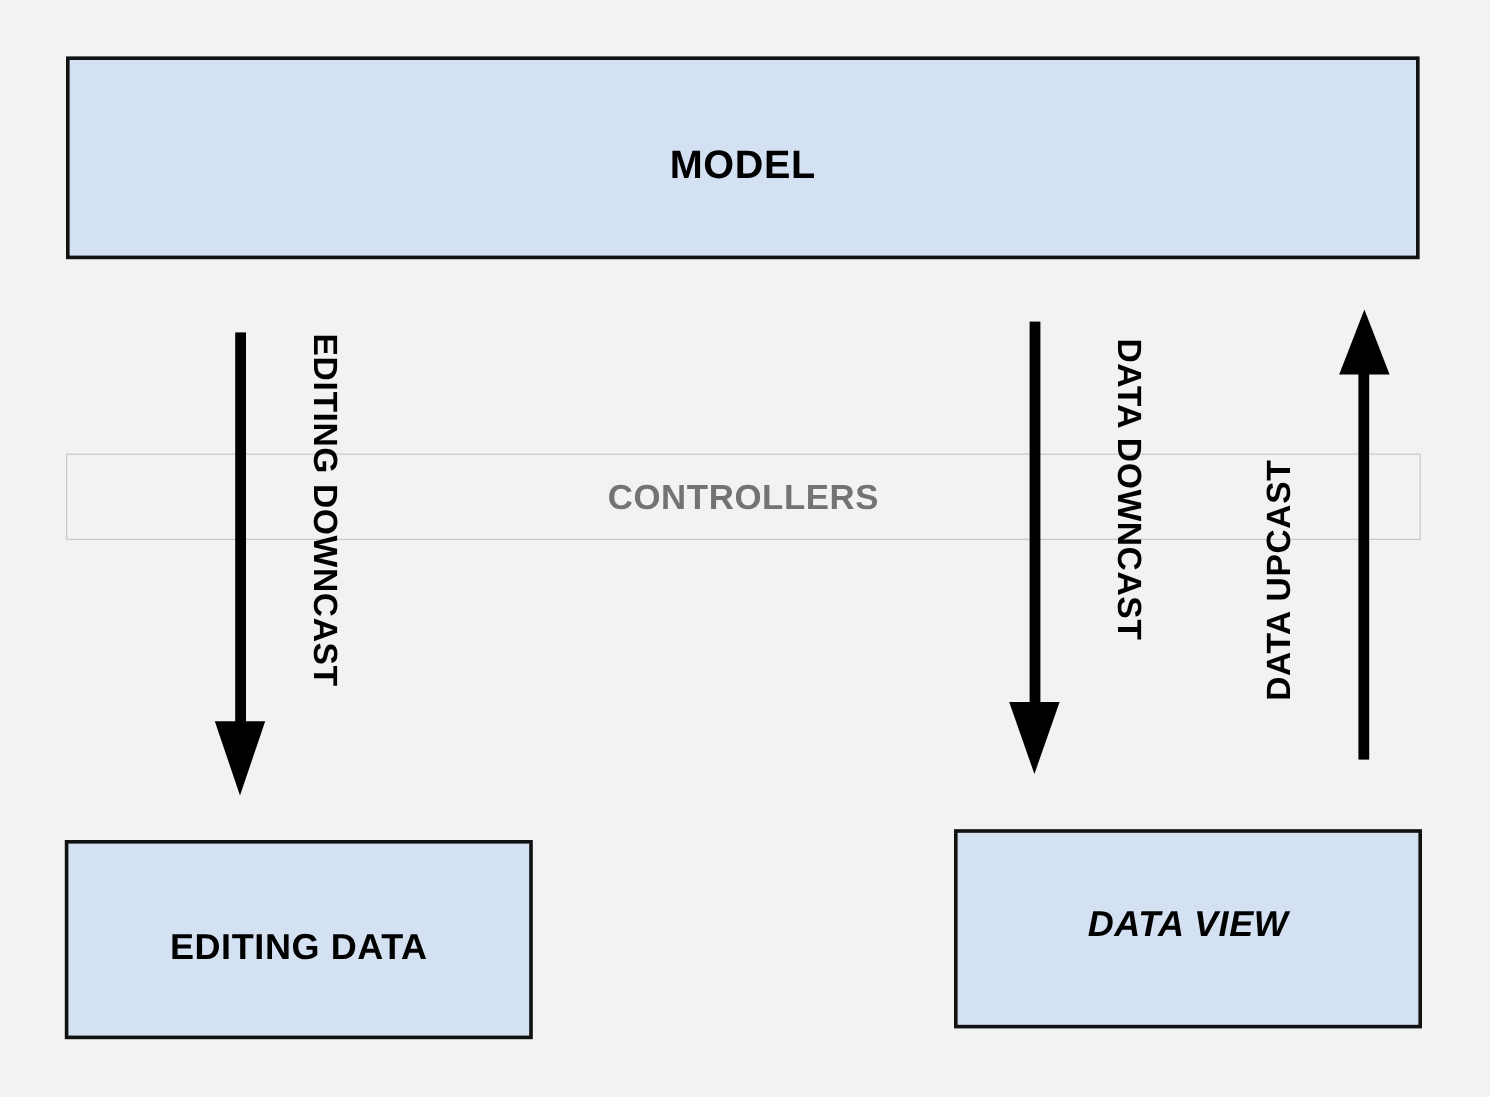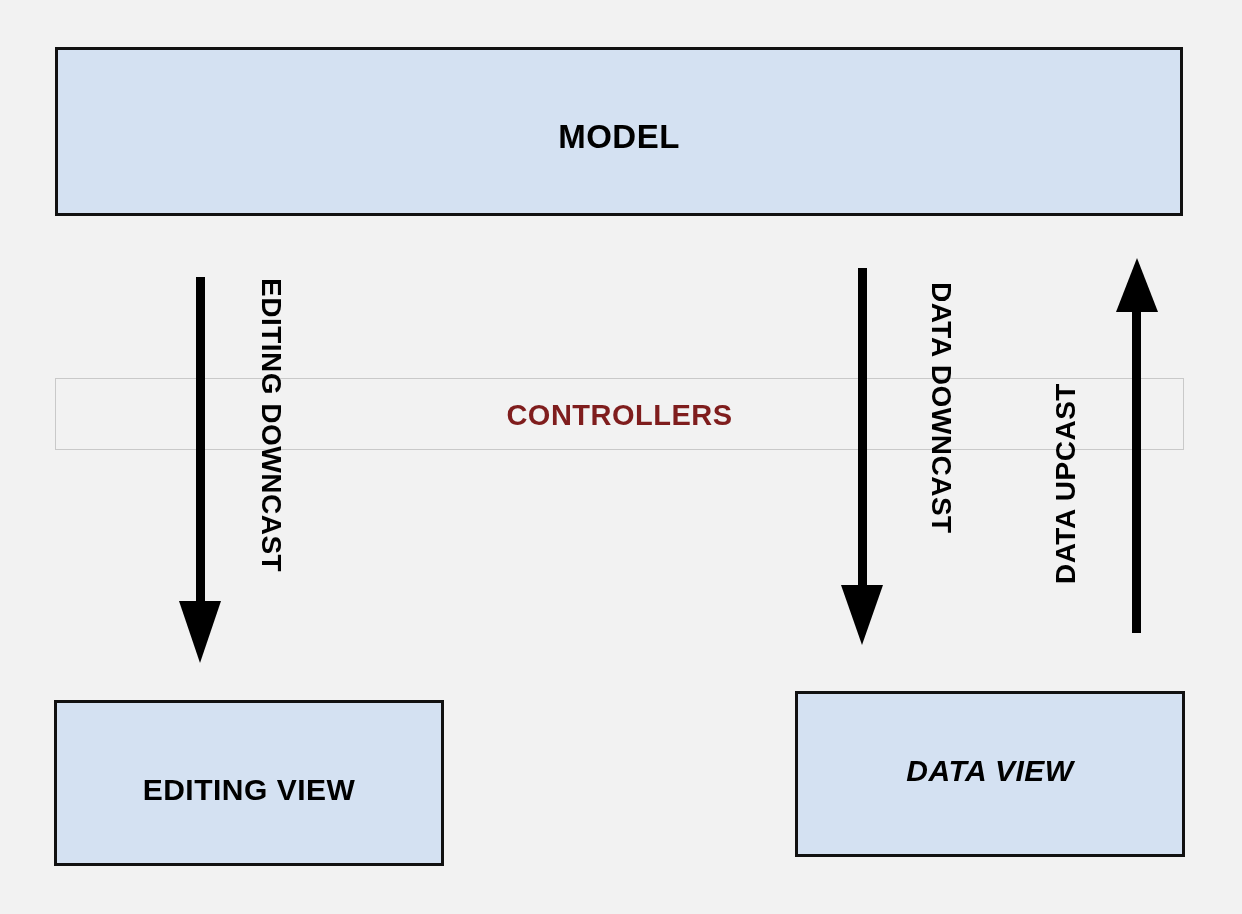--- a/index.html
+++ b/index.html
@@ -85,21 +85,21 @@
     height: 72px;
     background: transparent;
     border: 1px solid #c9c9c9;
     display: flex;
     align-items: center;
     justify-content: center;
   }
   #controllers-band .band-label {
     font-size: 29px;
     font-weight: bold;
-    color: #7f1d1d;
+    color: #737373;
     letter-spacing: 0.5px;
     white-space: nowrap;
     line-height: 1;
     position: relative;
     top: 1px;
   }
 
   
   #arrow-layer {
     position: absolute;
@@ -150,21 +150,21 @@
 
   <div class="node-box" id="model-box">
     <span class="node-label">MODEL</span>
   </div>
 
   <div id="controllers-band">
     <span class="band-label">CONTROLLERS</span>
   </div>
 
   <div class="node-box" id="editing-view-box">
-    <span class="node-label">EDITING VIEW</span>
+    <span class="node-label">EDITING DATA</span>
   </div>
 
   <div class="node-box" id="data-view-box">
     <span class="node-label">DATA VIEW</span>
   </div>
 
   <svg id="arrow-layer" width="1242" height="914" viewBox="0 0 1242 914">
 
     <g>
       <rect x="196" y="277" width="9" height="327" fill="#000000"></rect>

